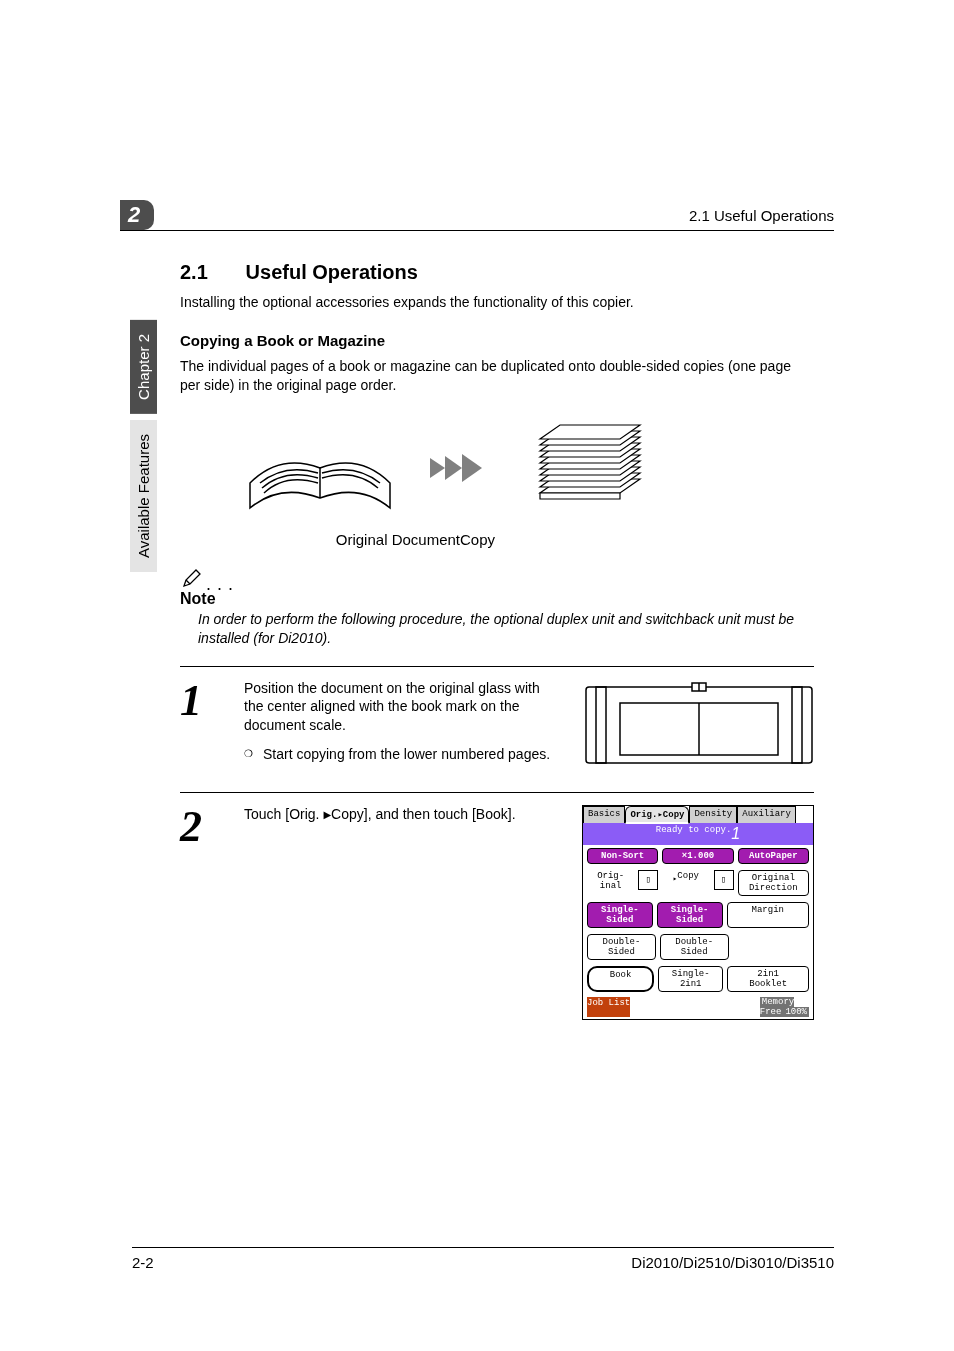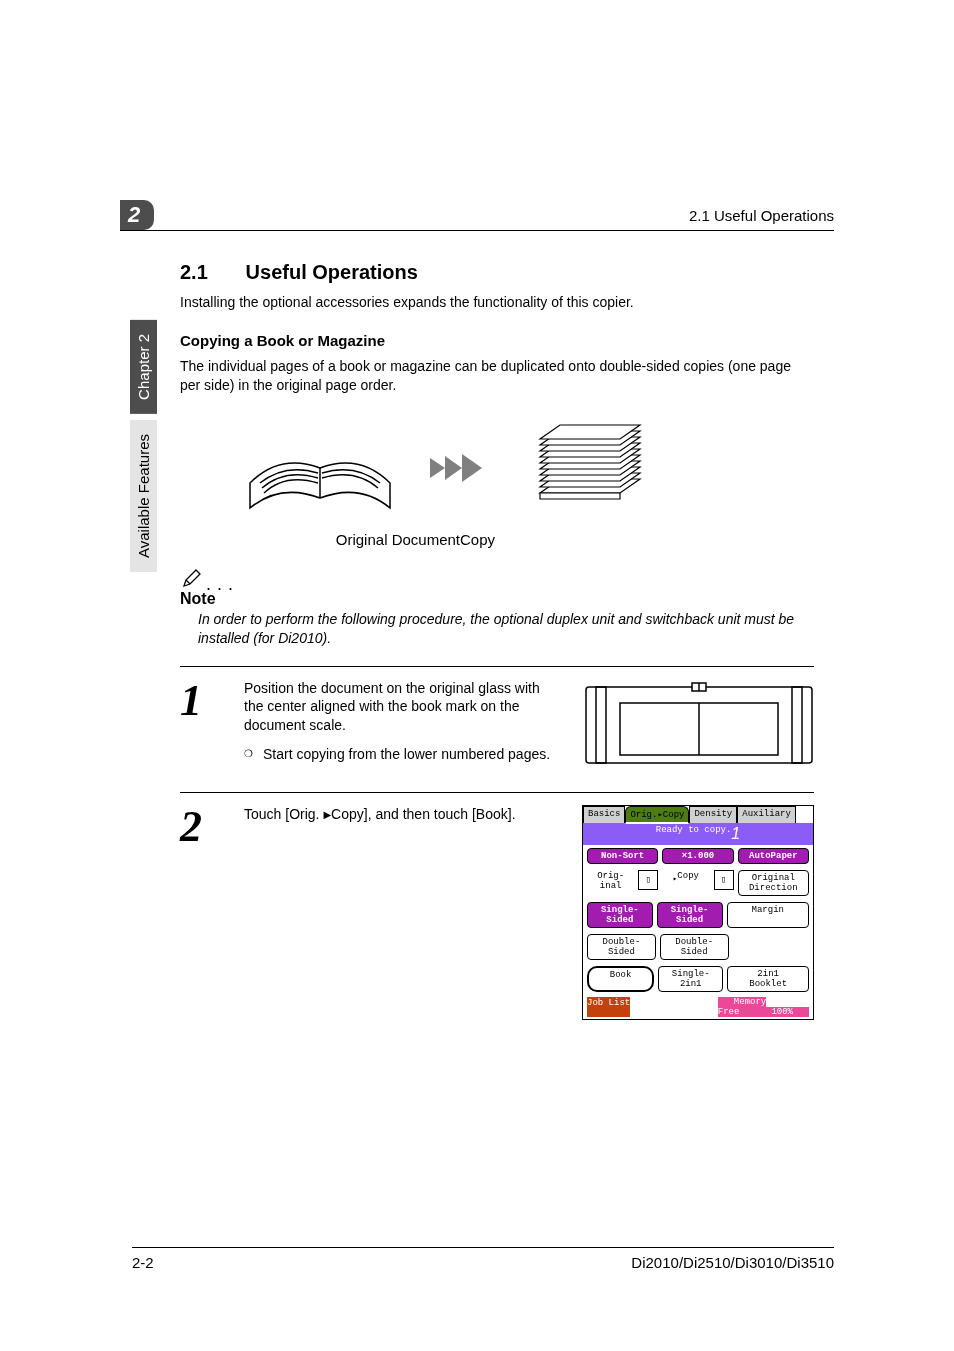--- a/index.html
+++ b/index.html
@@ -135,33 +135,33 @@
 
   
   .ts {
     width: 230px;
     border: 1px solid #000;
     font-family: "Courier New", monospace;
     font-size: 9px;
   }
   .ts-tabs { display: flex; }
   .ts-tab { border: 1px solid #000; border-bottom: none; padding: 2px 4px; background: #fff; position: relative; }
-  .ts-tab.active { background: #4d7c0f; font-weight: normal; border-bottom: 2px solid #fff; margin-bottom: -1px; border-radius: 6px 6px 0 0; }
+  .ts-tab.active { background: #e5e5e5; font-weight: bold; border-bottom: 2px solid #fff; margin-bottom: -1px; border-radius: 6px 6px 0 0; }
   .ts-tab:not(.active) { background: #d0d0d0; }
   .ts-status { background: #8b5cf6; color: #fff; display: flex; justify-content: center; padding: 2px 4px; }
   .ts-big1 { font-family: Arial; font-size: 16px; font-style: italic; }
   .ts-row { display: flex; gap: 4px; padding: 3px 4px; align-items: stretch; }
   .ts-btn { border: 1px solid #000; padding: 2px 4px; text-align: center; background: #fff; flex: 1; border-radius: 4px; }
   .ts-btn.dark { background: #a21caf; color: #fff; font-weight: bold; }
   .ts-btn.sel { border: 2px solid #000; border-radius: 10px; }
   .ts-label { flex: 1; padding: 1px 0; text-align: center; }
   .ts-ico { border: 1px solid #000; width: 18px; height: 18px; display: flex; align-items: center; justify-content: center; }
   .ts-foot { display: flex; justify-content: space-between; padding: 2px 4px; background: #fff; }
   .ts-foot .jl { background: #c2410c; color: #fff; padding: 1px 0; font-family: Liberation Mono, monospace; }
-  .ts-foot .mem span { background: #ec4899; color: #fff; padding: 0 16px; }
+  .ts-foot .mem span { background: #737373; color: #fff; padding: 0 2px; }
 </style>
 </head>
 <body>
 
 <div class="page">
 
   <div class="side-tabs">
     <div class="tab tab-dark">Chapter 2</div>
     <div class="tab tab-light">Available Features</div>
   </div>

